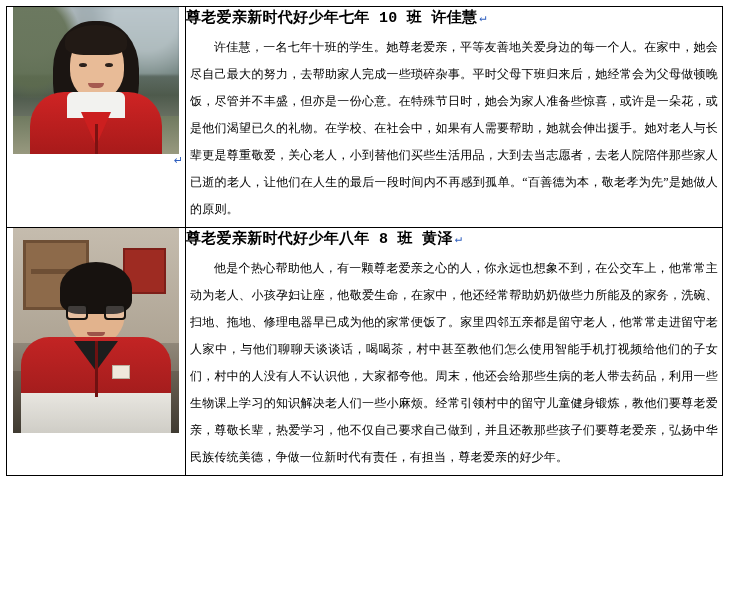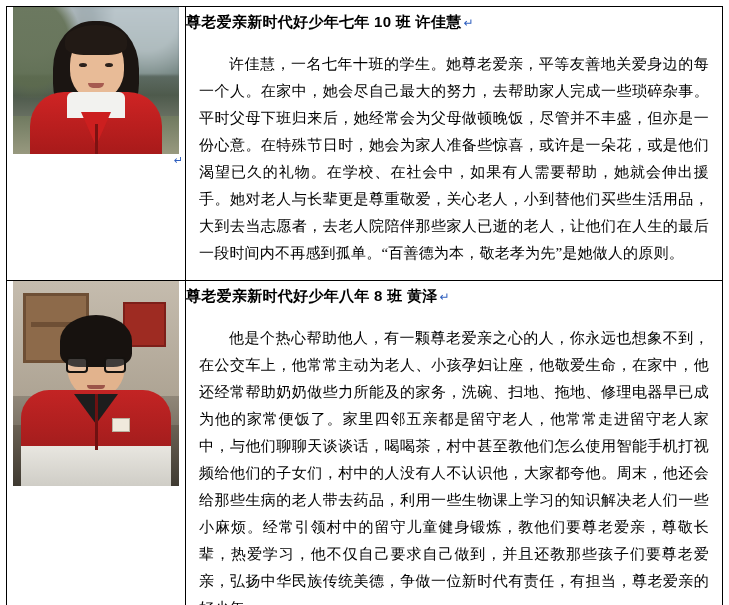--- a/index.html
+++ b/index.html
@@ -33,43 +33,43 @@
   td.photo-cell {
     width: 178px;
     padding: 5px 5px 5px 5px;
     background: #ffffff;
     text-align: center;
   }
   td.text-cell {
     padding: 6px 10px 8px 10px;
   }
   .title {
-    font-family: Liberation Sans, sans-serif;
+    font-family: Liberation Mono, monospace;
     font-weight: bold;
     font-size: 15px;
-    line-height: 30px;
+    line-height: 22px;
     letter-spacing: 0.3px;
     margin: 0 0 2px 0;
     white-space: nowrap;
   }
   .title .pilcrow {
     font-weight: normal;
     color: #2f5fbf;
     font-size: 12px;
     vertical-align: middle;
     padding-left: 2px;
   }
   .body-text {
     font-family: "Liberation Serif", serif;
-    font-size: 15px;
+    font-size: 12px;
     line-height: 27px;
     text-align: justify;
     text-justify: inter-ideograph;
     text-indent: 2em;
-    margin: 13px;
+    margin: 4px;
     letter-spacing: 0.2px;
   }
   .photo-frame {
     position: relative;
     width: 166px;
     height: 147px;
     margin: 0 auto;
     overflow: hidden;
     border: 0;
   }

